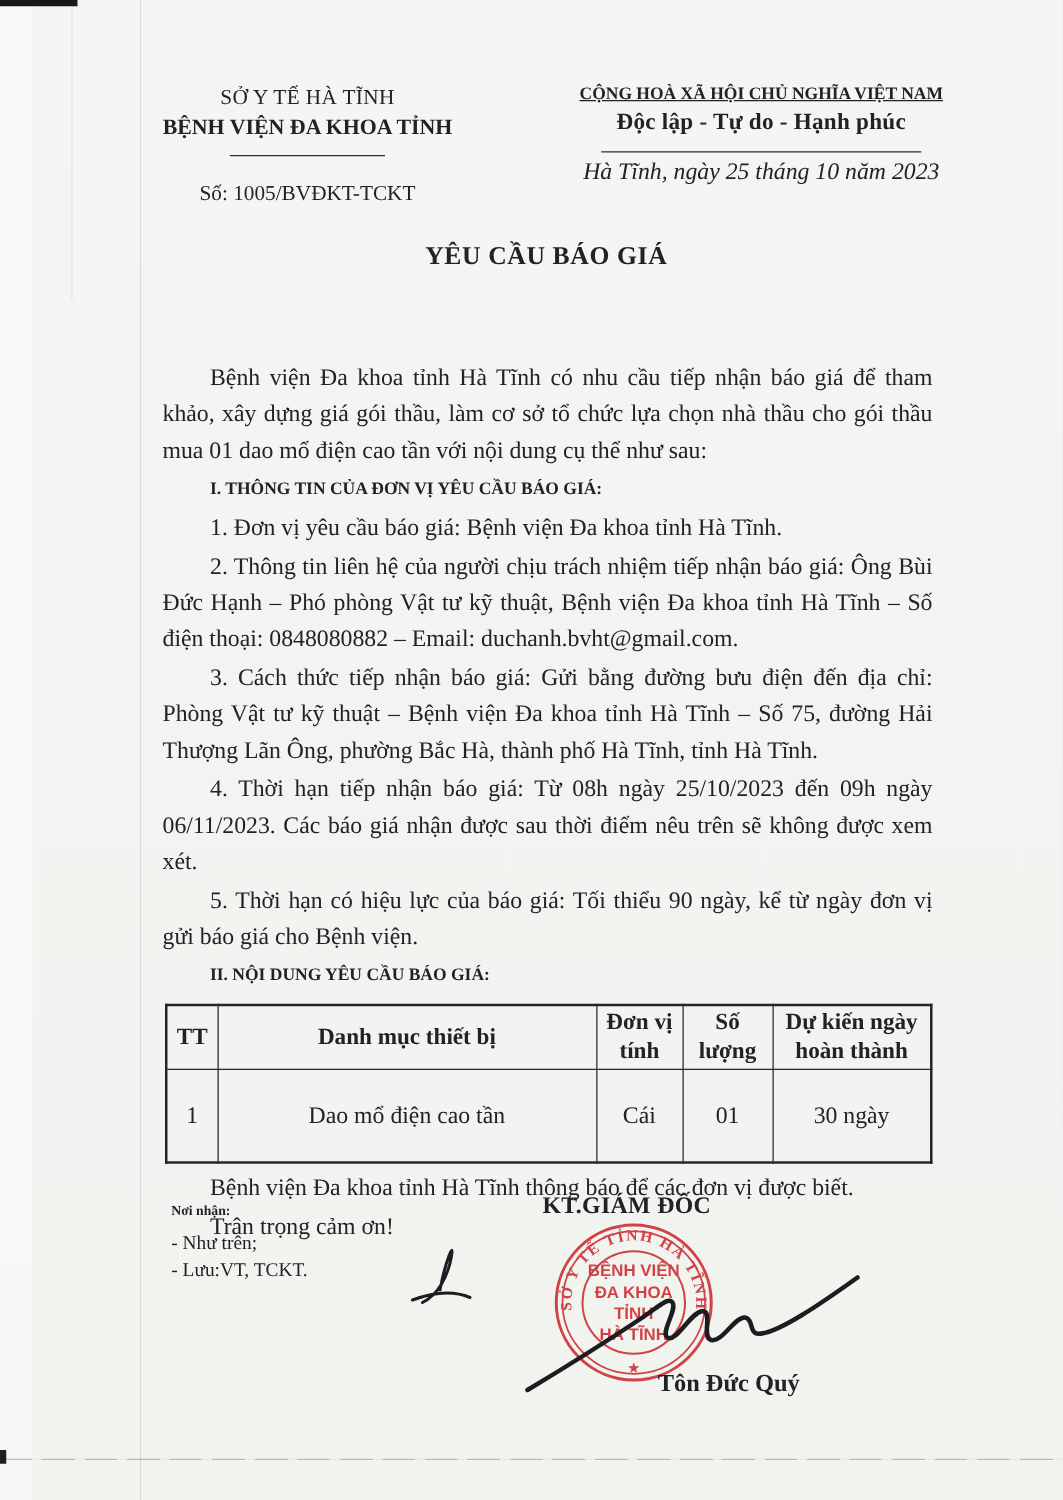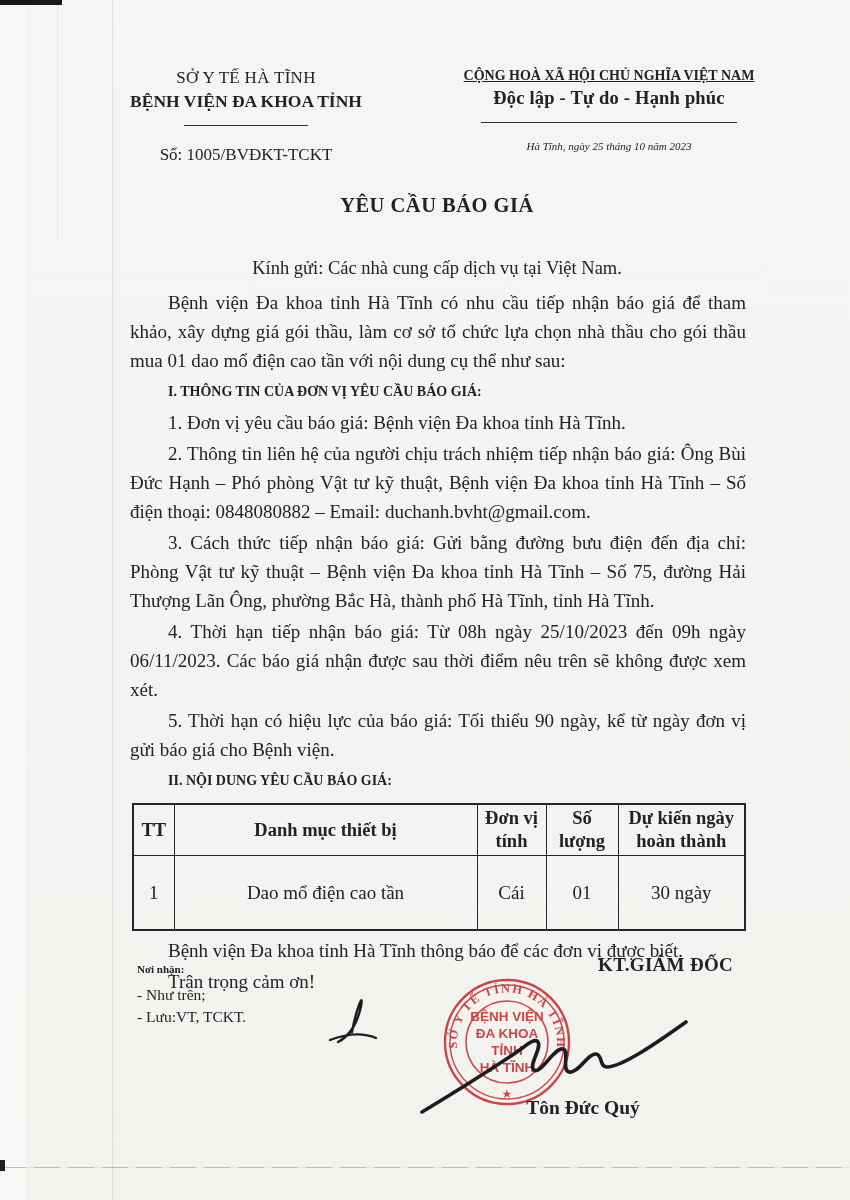--- a/index.html
+++ b/index.html
@@ -26,40 +26,40 @@
   .hdr-left{ width:292px; text-align:center; }
   .hdr-right{ width:382px; text-align:center; }
   .hdr-l1{ font-size:17px; letter-spacing:.3px; }
   .hdr-l2{ font-size:17.5px; font-weight:700; margin-top:3px; }
   .hdr-rule{ display:inline-block; border-top:1.7px solid #2c2d31; margin-top:9px; }
   .rule-left{ width:124px; }
   .rule-right{ width:256px; }
   .doc-number{ font-size:17px; margin-top:15px; text-align:center; }
   .hdr-r1{ font-size:14px; font-weight:700;text-decoration:underline; }
   .hdr-r2{ font-size:18.5px; font-weight:700; margin-top:4px; letter-spacing:.2px; }
-  .date-line{ font-size:11px; font-style:italic; margin-top:13px; }
+  .date-line{ font-size:19px; font-style:italic; }
   
   .title{ position:absolute; top:194px; left:130px; width:614px; text-align:center;
           font-size:20.5px; font-weight:700; letter-spacing:.5px; }
   .salutation{ position:absolute; top:258px; left:130px; width:614px; text-align:center; font-size:18.5px; }
   
   .body-flow{ position:absolute; top:286px; left:130px; width:616px; font-size:19px; line-height:29px; }
   .body-flow p{ text-indent:38px; text-align:justify; margin-top:2px; }
   .sec-heading{ font-weight:700; font-size:14px; text-indent:38px; margin-top:3px; text-align:left !important; }
   
   table.quote{ border-collapse:collapse; margin:8px 0 5px 2px; table-layout:fixed; width:612px;
                border:2.2px solid #26262a;padding-left:13px; }
   table.quote th, table.quote td{ border:1.6px solid #26262a; vertical-align:middle; }
   table.quote th{ font-size:18.5px; font-weight:700; text-align:center; line-height:1.25; height:50px; padding:2px 3px; }
   table.quote td{ font-size:19px; height:74px; text-align:center; padding:2px 4px; }
   td.cell-name{ text-align:left; padding-left:17px; }
   
   .recipients{ position:absolute; left:137px; top:958px; font-size:15.5px; line-height:22px; }
   .recipients-heading{ font-size:11px; font-weight:700; margin-bottom:4px; }
-  .sign-titles{ position:absolute; left:473px; top:954px; width:260px; text-align:right; z-index:3; }
+  .sign-titles{ position:absolute; left:434px; top:954px; width:260px; text-align:left; z-index:3; }
   .sign-t1{ font-size:19px; font-weight:700; letter-spacing:.3px; }
   .sign-t2{ font-size:19px; font-weight:700; letter-spacing:.3px; margin-top:5px; }
   .signer-name{ position:absolute; left:458px; top:1097px; width:250px; text-align:center;
                 font-size:19.5px; font-weight:700; z-index:4; }
   .stamp-svg{ position:absolute; left:422px; top:957px; z-index:2; opacity:.92; }
   .signature-svg{ position:absolute; left:408px; top:1000px; z-index:5; }
   .init-svg{ position:absolute; left:318px; top:982px; z-index:5; }
 </style>
 </head>
 <body>
@@ -82,21 +82,20 @@
     </div>
     <div class="hdr-right">
       <div class="hdr-r1">CỘNG HOÀ XÃ HỘI CHỦ NGHĨA VIỆT NAM</div>
       <div class="hdr-r2">Độc lập - Tự do - Hạnh phúc</div>
       <span class="hdr-rule rule-right"></span>
       <div class="date-line">Hà Tĩnh, ngày 25 tháng 10 năm 2023</div>
     </div>
   </div>
 
   <div class="title">YÊU CẦU BÁO GIÁ</div>
-  <div class="salutation">Kính gửi: Các nhà cung cấp dịch vụ tại Việt Nam.</div>
 
   <div class="body-flow">
     <p>Bệnh viện Đa khoa tỉnh Hà Tĩnh có nhu cầu tiếp nhận báo giá để tham khảo, xây dựng giá gói thầu, làm cơ sở tổ chức lựa chọn nhà thầu cho gói thầu mua 01 dao mổ điện cao tần với nội dung cụ thể như sau:</p>
 
     <p class="sec-heading">I. THÔNG TIN CỦA ĐƠN VỊ YÊU CẦU BÁO GIÁ:</p>
     <p>1. Đơn vị yêu cầu báo giá: Bệnh viện Đa khoa tỉnh Hà Tĩnh.</p>
     <p>2. Thông tin liên hệ của người chịu trách nhiệm tiếp nhận báo giá: Ông Bùi Đức Hạnh – Phó phòng Vật tư kỹ thuật, Bệnh viện Đa khoa tỉnh Hà Tĩnh – Số điện thoại: 0848080882 – Email: duchanh.bvht@gmail.com.</p>
     <p>3. Cách thức tiếp nhận báo giá: Gửi bằng đường bưu điện đến địa chỉ: Phòng Vật tư kỹ thuật – Bệnh viện Đa khoa tỉnh Hà Tĩnh – Số 75, đường Hải Thượng Lãn Ông, phường Bắc Hà, thành phố Hà Tĩnh, tỉnh Hà Tĩnh.</p>
     <p>4. Thời hạn tiếp nhận báo giá: Từ 08h ngày 25/10/2023 đến 09h ngày 06/11/2023. Các báo giá nhận được sau thời điểm nêu trên sẽ không được xem xét.</p>
     <p>5. Thời hạn có hiệu lực của báo giá: Tối thiểu 90 ngày, kể từ ngày đơn vị gửi báo giá cho Bệnh viện.</p>

